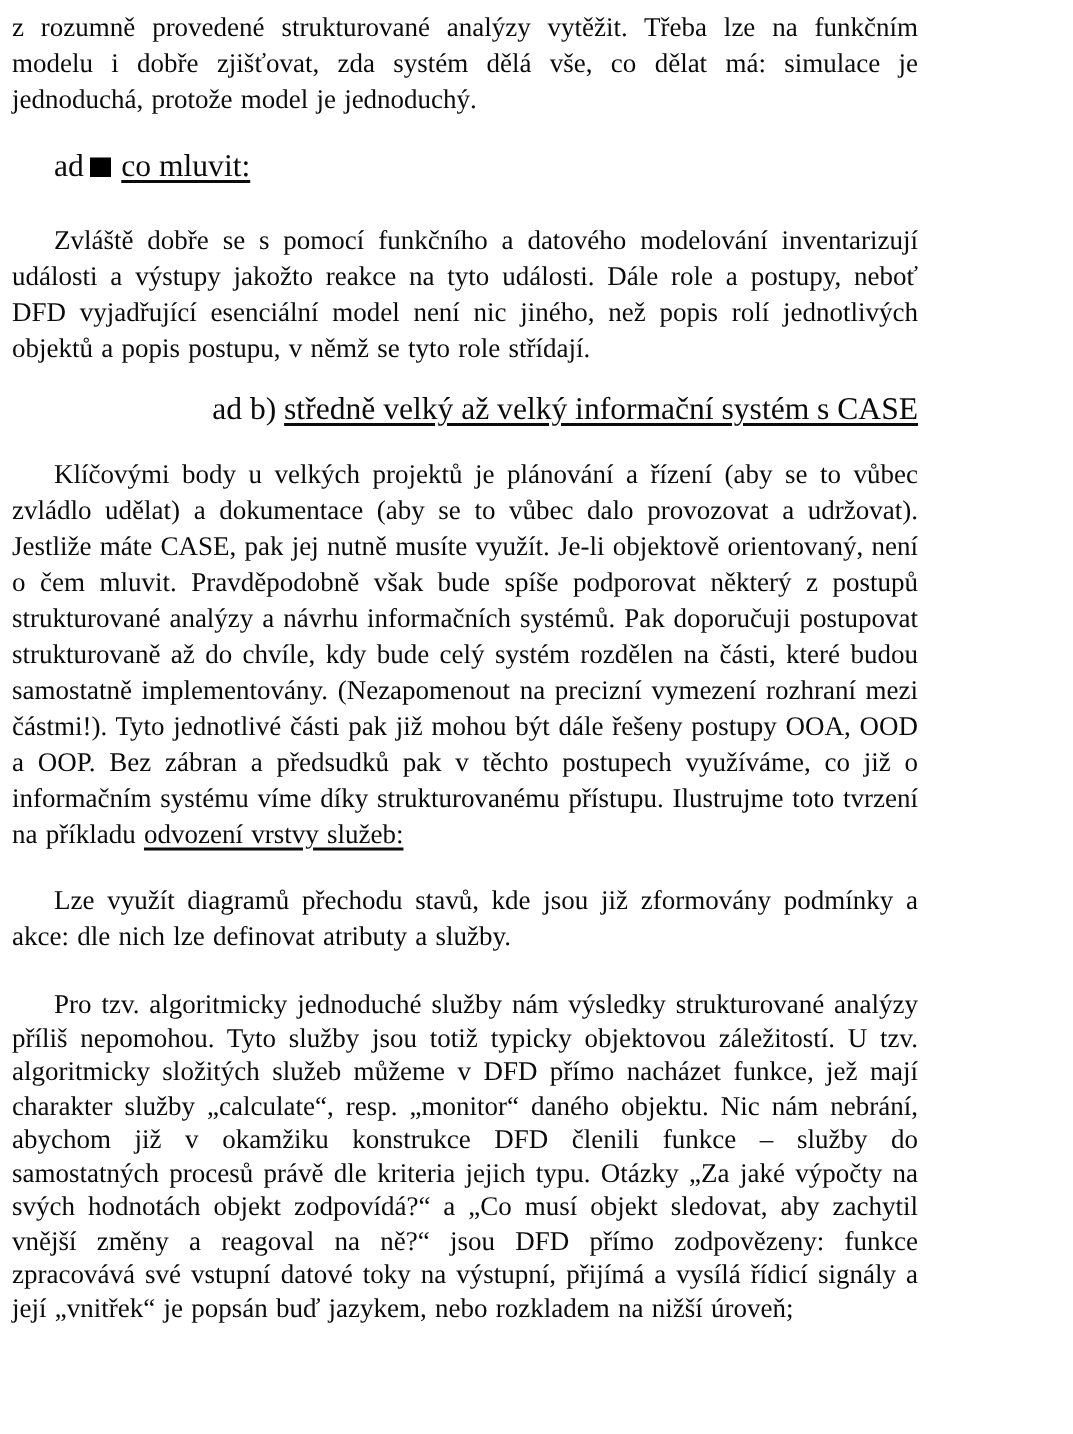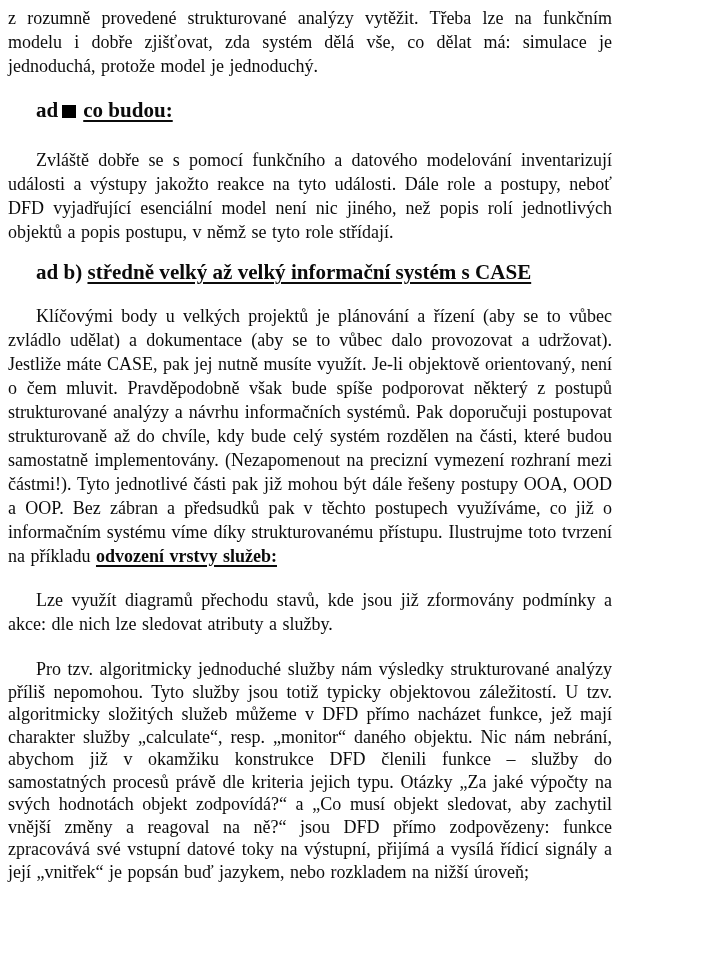--- a/index.html
+++ b/index.html
@@ -34,26 +34,26 @@
   }
   .para.tight {
     line-height: 22.5px;
   }
   .hd {
     margin: 0 0 0 28px;
     line-height: 24px;
     font-weight: bold;
   }
   
-  .mt16 { margin-top: 16px; }
+  .mt16 { margin-top: 16px; text-align: right; }
   .mt20 { margin-top: 20px; }
   .mt22 { margin-top: 22px; }
   .mt26 { margin-top: 26px; }
   
-  .b { font-weight: bold; margin-top: 16px; }
+  .b { font-weight: normal; margin-top: 16px; }
   .u {
     text-decoration: underline;
     text-decoration-thickness: 2px;
     text-underline-offset: 3px;
   }
   
   .sq {
     display: inline-block;
     width: 14px;
     height: 13px;
@@ -62,27 +62,27 @@
     vertical-align: -1px;
   }
 </style>
 </head>
 <body>
 
 <div class="page">
 
   <p class="para no-indent"><span>z rozumně provedené strukturované analýzy vytěžit. Třeba lze na funkčním modelu i dobře zjišťovat, zda systém dělá vše, co dělat má: simulace je jednoduchá, protože model je jednoduchý.</span></p>
 
-  <h3 class="hd mt20"><span class="b">ad</span><span class="sq"></span><span class="b u">co budou:</span></h3>
+  <h3 class="hd mt20"><span class="b">ad</span><span class="sq"></span><span class="b u">co mluvit:</span></h3>
 
   <p class="para mt26"><span>Zvláště dobře se s pomocí funkčního a datového modelování inventarizují události a výstupy jakožto reakce na tyto události. Dále role a postupy, neboť DFD vyjadřující esenciální model není nic jiného, než popis rolí jednotlivých objektů a popis postupu, v němž se tyto role střídají.</span></p>
 
   <h3 class="hd mt16"><span class="b">ad b) </span><span class="b u">středně velký až velký informační systém s CASE</span></h3>
 
   <p class="para mt20"><span>Klíčovými body u velkých projektů je plánování a řízení (aby se to vůbec zvládlo udělat) a dokumentace (aby se to vůbec dalo provozovat a udržovat). Jestliže máte CASE, pak jej nutně musíte využít. Je-li objektově orientovaný, není o čem mluvit. Pravděpodobně však bude spíše podporovat některý z postupů strukturované analýzy a návrhu informačních systémů. Pak doporučuji postupovat strukturovaně až do chvíle, kdy bude celý systém rozdělen na části, které budou samostatně implementovány. (Nezapomenout na precizní vymezení rozhraní mezi částmi!). Tyto jednotlivé části pak již mohou být dále řešeny postupy OOA, OOD a OOP. Bez zábran a předsudků pak v těchto postupech využíváme, co již o informačním systému víme díky strukturovanému přístupu. Ilustrujme toto tvrzení na příkladu </span><span class="b u">odvození vrstvy služeb:</span></p>
 
 
-  <p class="para mt20"><span>Lze využít diagramů přechodu stavů, kde jsou již zformovány podmínky a akce: dle nich lze sledovat atributy a služby.</span></p>
+  <p class="para mt20"><span>Lze využít diagramů přechodu stavů, kde jsou již zformovány podmínky a akce: dle nich lze definovat atributy a služby.</span></p>
 
 
   <p class="para tight mt22"><span>Pro tzv. algoritmicky jednoduché služby nám výsledky strukturované analýzy příliš nepomohou. Tyto služby jsou totiž typicky objektovou záležitostí. U tzv. algoritmicky složitých služeb můžeme v DFD přímo nacházet funkce, jež mají charakter služby „calculate“, resp. „monitor“ daného objektu. Nic nám nebrání, abychom již v okamžiku konstrukce DFD členili funkce – služby do samostatných procesů právě dle kriteria jejich typu. Otázky „Za jaké výpočty na svých hodnotách objekt zodpovídá?“ a „Co musí objekt sledovat, aby zachytil vnější změny a reagoval na ně?“ jsou DFD přímo zodpovězeny: funkce zpracovává své vstupní datové toky na výstupní, přijímá a vysílá řídicí signály a její „vnitřek“ je popsán buď jazykem, nebo rozkladem na nižší úroveň;</span></p>
 
 </div>
 
 </body></html>

